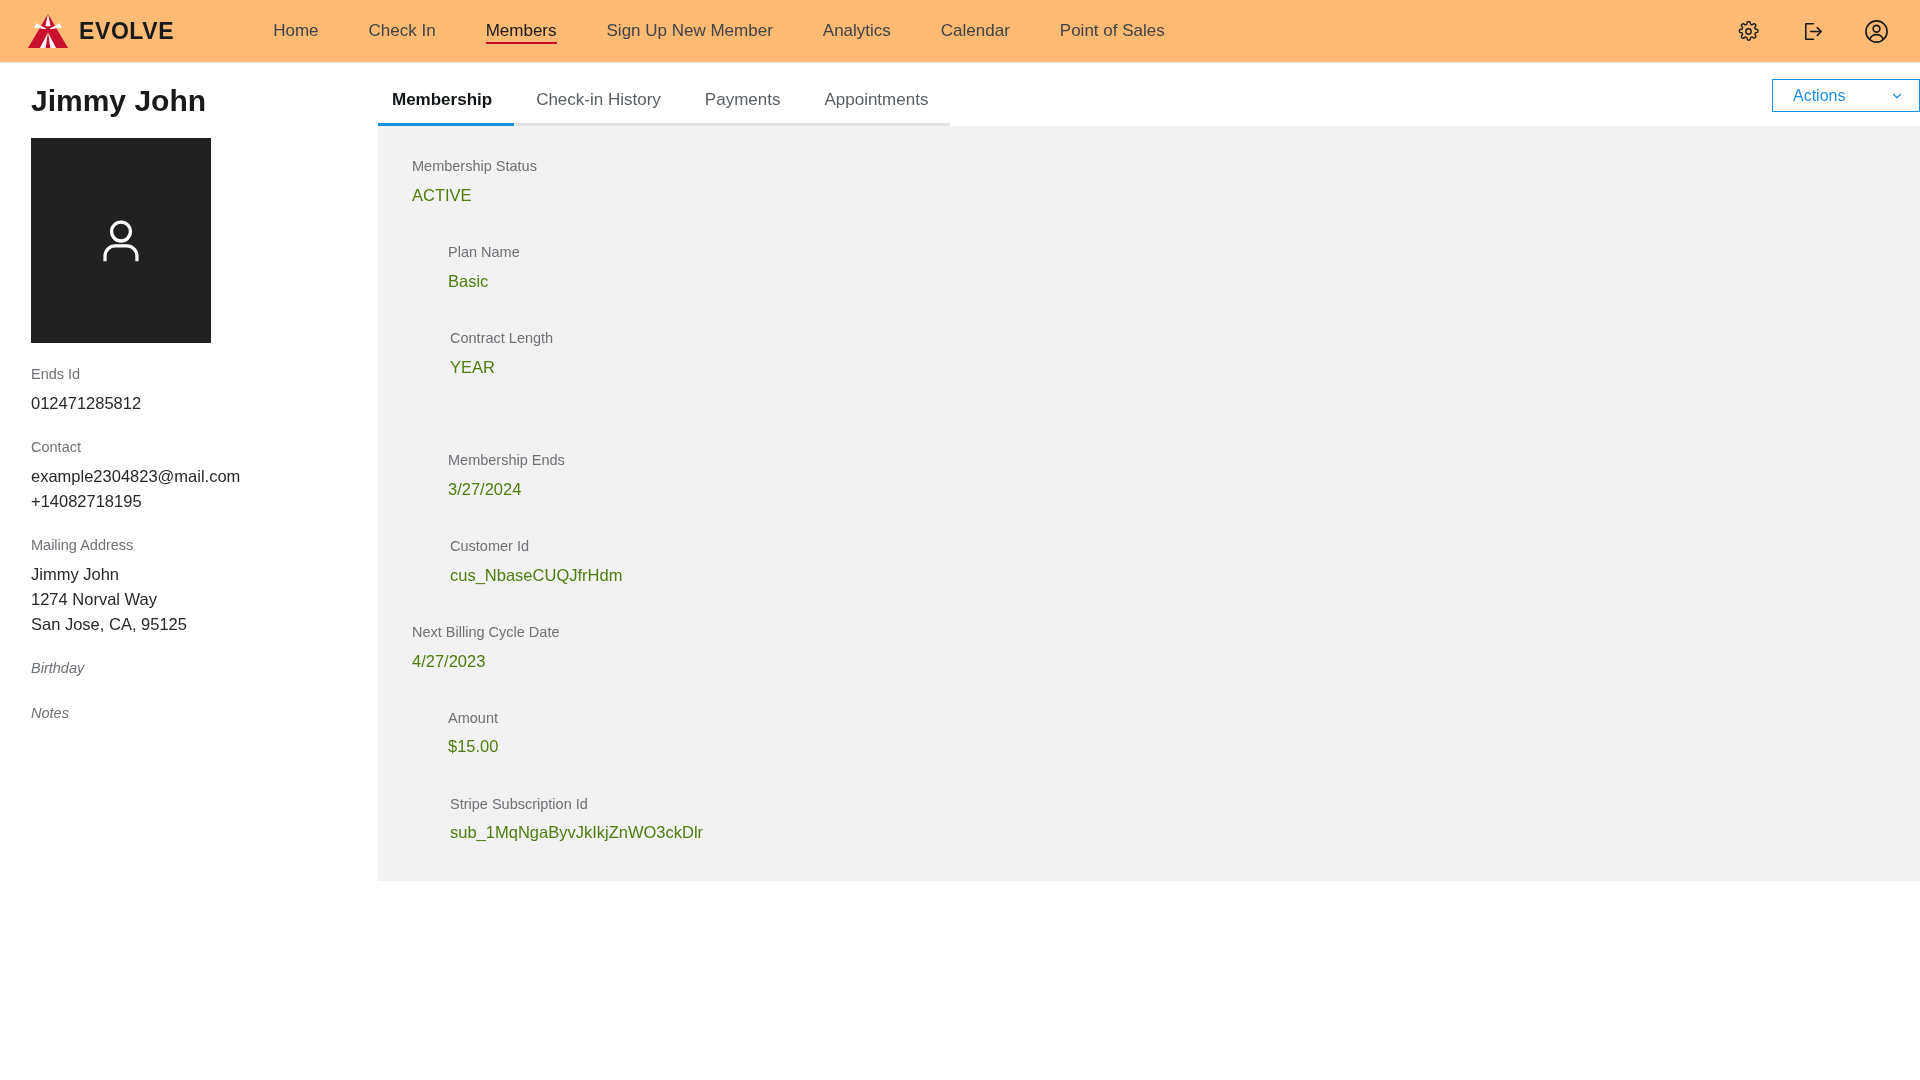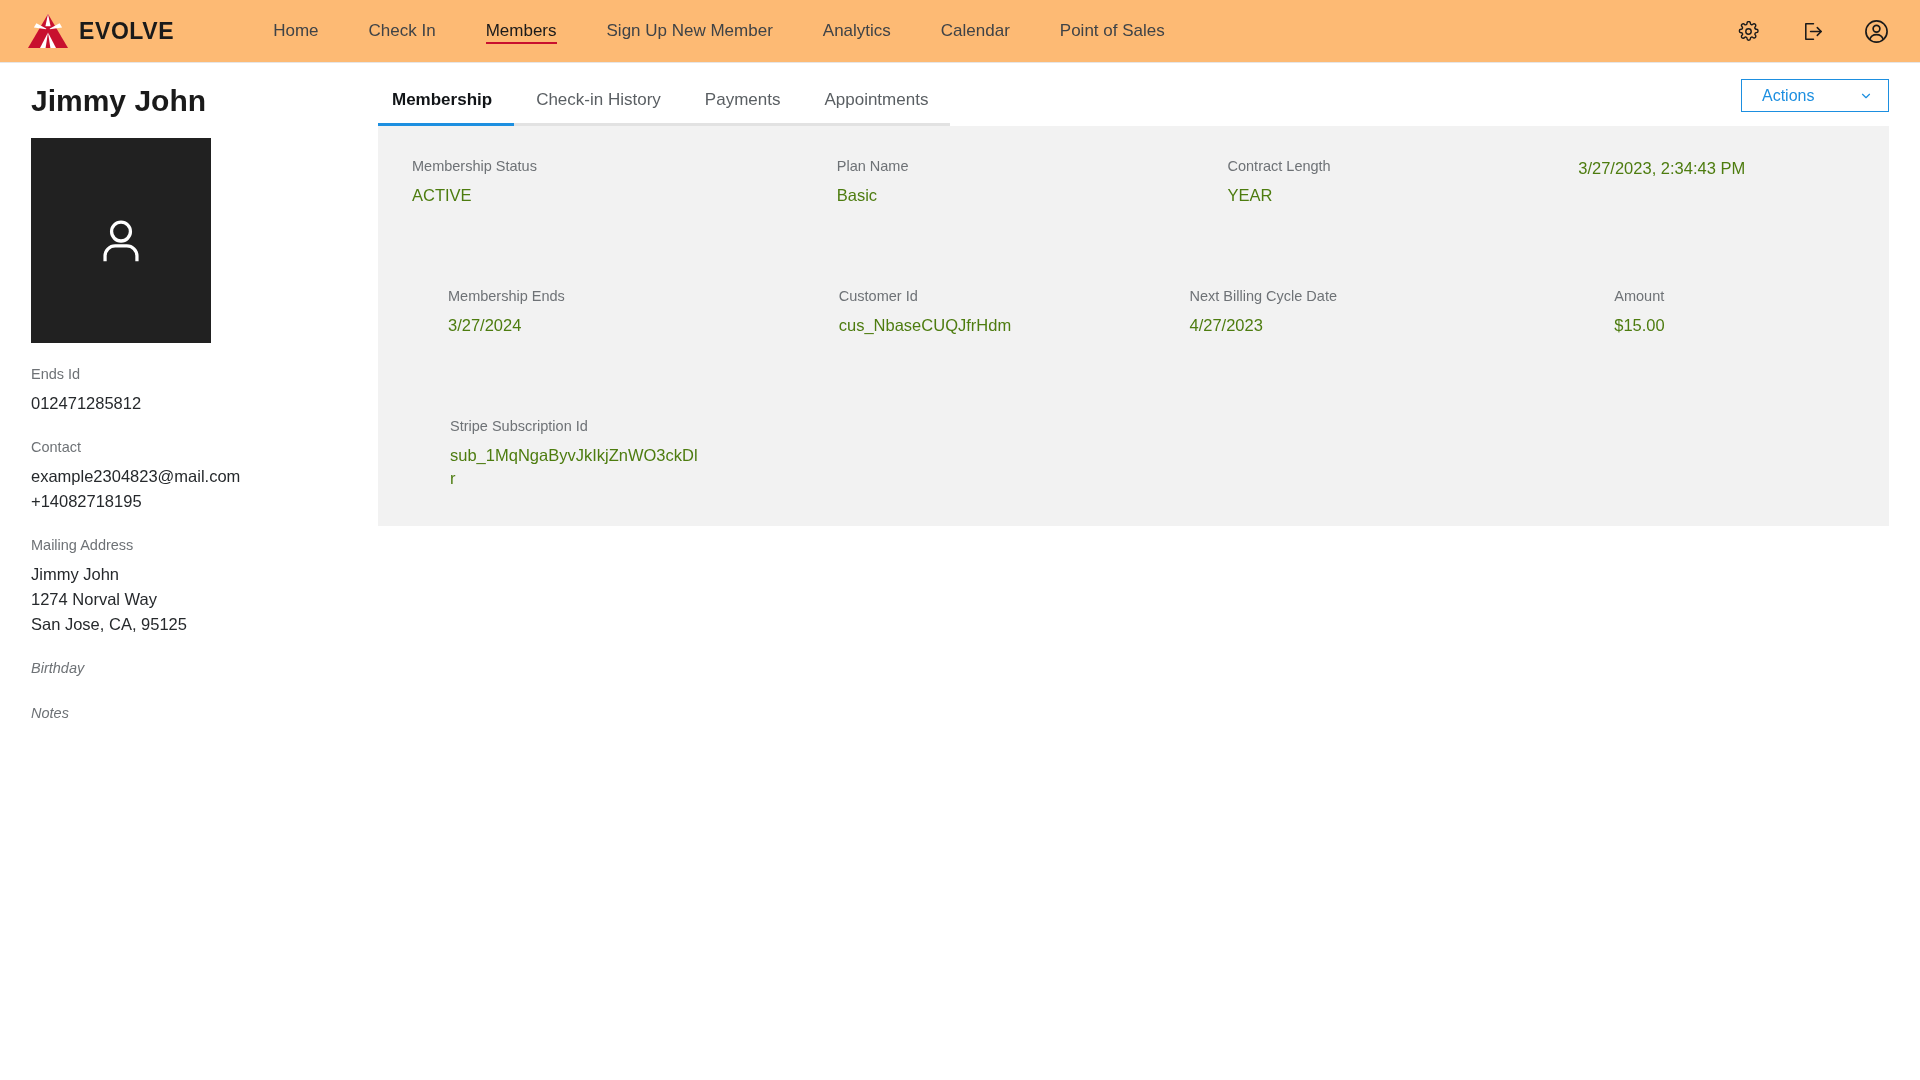--- a/index.html
+++ b/index.html
@@ -117,21 +117,20 @@
   .field-value {
     font-size: 16.5px;
     color: #26292c;
     line-height: 1.52;
   }
   .field-block.empty { margin-bottom: 26px; font-style: italic; }
 
   
   .content {
     flex: 1 1 auto;
-    padding-right: 31px;
     position: relative;
   }
   .tabs-row {
     display: flex;
     align-items: flex-start;
     position: relative;
   }
   .tabs {
     display: flex;
     align-items: flex-end;
@@ -168,26 +167,25 @@
     cursor: pointer;
     font-family: "Liberation Sans", sans-serif;
   }
 
   .panel {
     background: #f2f2f2;
     margin-top: 0;
     padding: 31px 0 0 0;
     min-height: 392px;
     display: grid;
-    grid-template-columns: repeat(4, 1fr);
+    grid-template-columns: repeat(1, 1fr);
     grid-auto-rows: min-content;
     column-gap: 0;
     row-gap: 0;
     align-content: start;
-    gap: 44px;
   }
   .cell {
     padding: 0 20px 36px 34px;
   }
   .cell:nth-child(3n+2) { padding-left: 70px; }
   .cell:nth-child(3n+3) { padding-left: 72px; }
   .cell-label {
     font-size: 14.5px;
     color: #6e7276;
     margin-bottom: 8px;
@@ -319,21 +317,20 @@
       <div class="cell">
         <div class="cell-label">Plan Name</div>
         <div class="cell-value">Basic</div>
       </div>
       <div class="cell">
         <div class="cell-label">Contract Length</div>
         <div class="cell-value">YEAR</div>
       </div>
 
       <div class="cell">
-        <div class="cell-value">3/27/2023, 2:34:43 PM</div>
       </div>
       <div class="cell">
         <div class="cell-label">Membership Ends</div>
         <div class="cell-value">3/27/2024</div>
       </div>
       <div class="cell">
         <div class="cell-label">Customer Id</div>
         <div class="cell-value">cus_NbaseCUQJfrHdm</div>
       </div>
 

